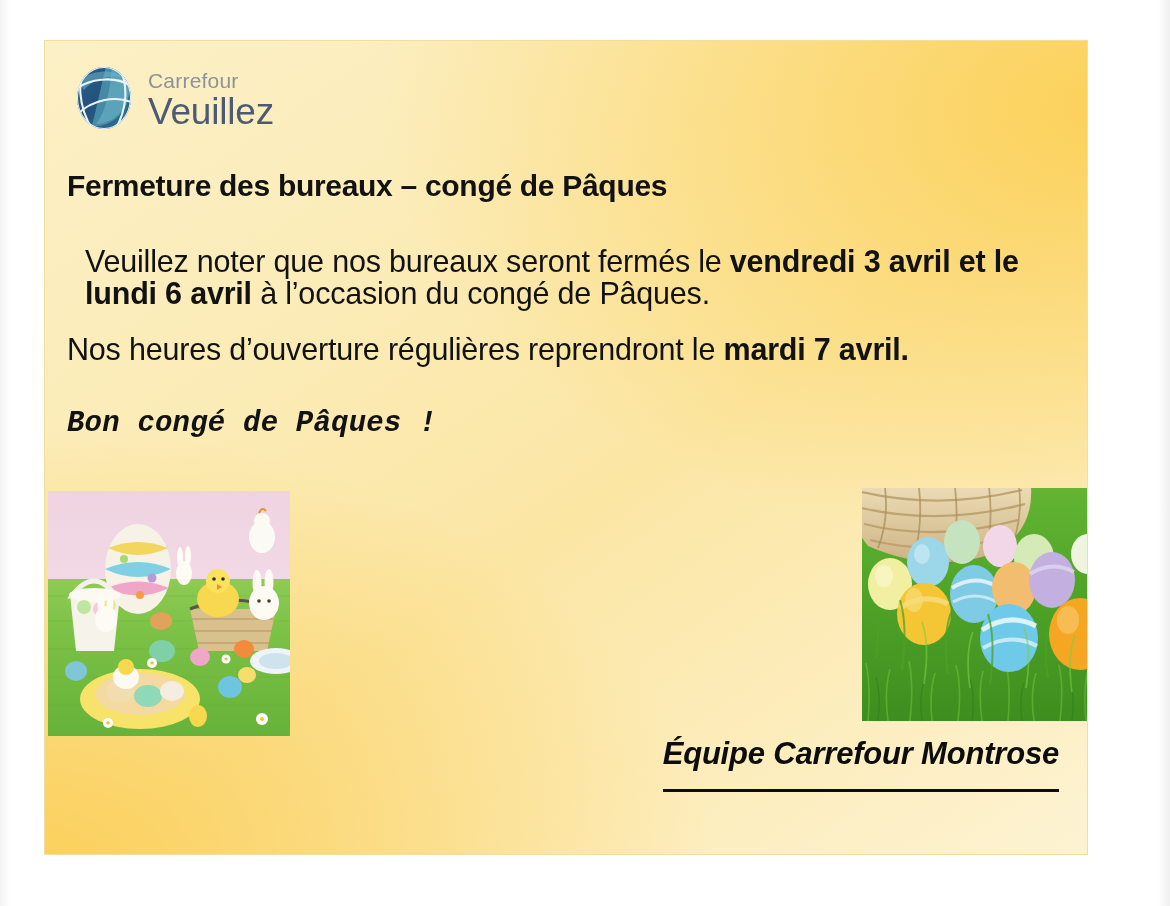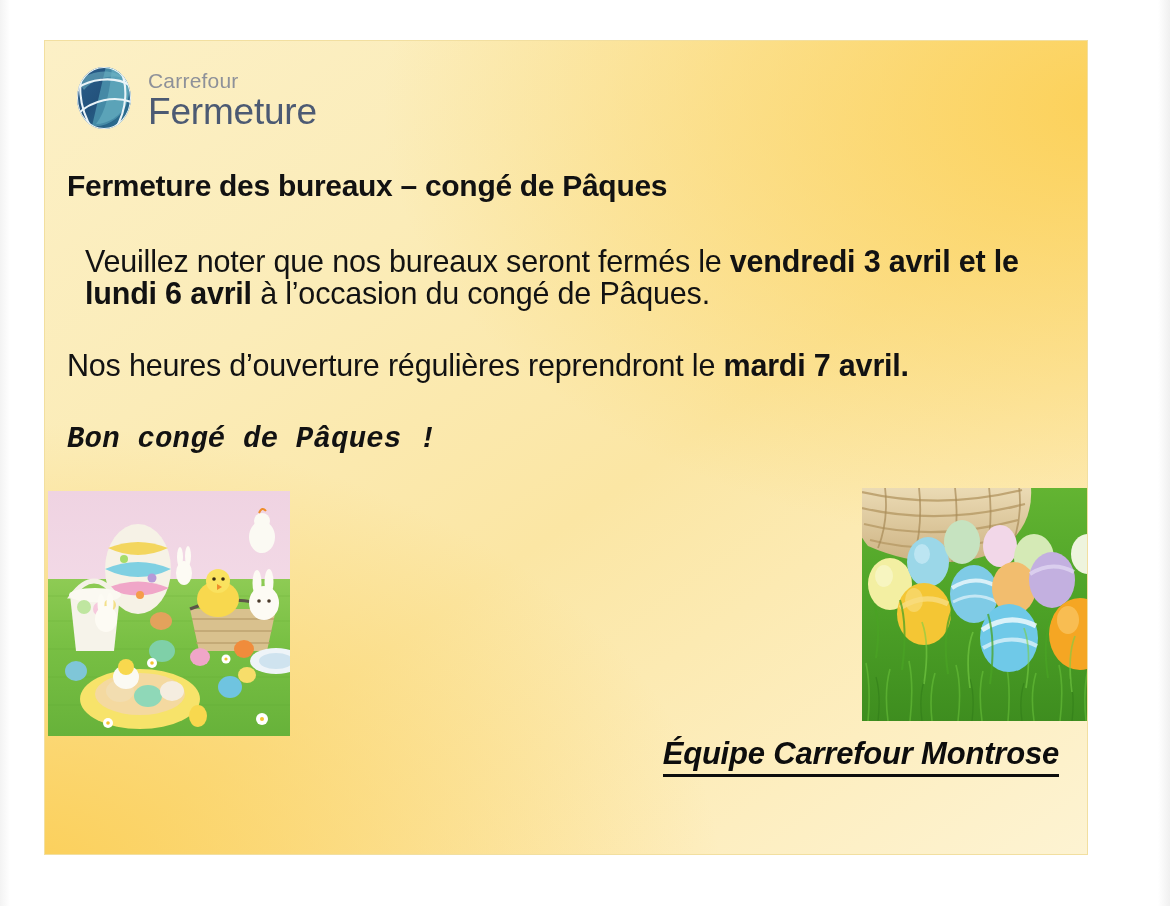--- a/index.html
+++ b/index.html
@@ -94,41 +94,41 @@
   }
   .para {
     font-size: 30.5px;
     font-weight: 400;
     line-height: 32px;
     margin: 0;
     letter-spacing: -0.2px;
   }
   .para b { font-weight: 700; }
   .para-1 { padding: 0 18px; }
-  .para-2 { margin-top: 40px; }
+  .para-2 { margin-top: 24px; }
   .cheer {
     margin-top: 42px;
     font-size: 29px;
     font-weight: 700;
     font-style: italic;
     letter-spacing: 0.2px;
     font-family: Liberation Mono, monospace;
   }
 
   
   .signature {
     position: absolute;
     right: 28px;
     top: 695px;
     font-size: 31px;
     font-weight: 700;
     font-style: italic;
     color: #0d0d0d;
     border-bottom: 3px solid #0d0d0d;
-    padding-bottom: 2px;
+    padding-bottom: 17px;
     letter-spacing: -0.2px;
     white-space: nowrap;
   }
 
   
   .photo {
     position: absolute;
     overflow: hidden;
   }
   .photo-left {
@@ -175,21 +175,21 @@
           <ellipse cx="32" cy="34" rx="27" ry="31"></ellipse>
           <path d="M-2 30 C14 14 44 10 62 24"></path>
           <path d="M4 52 C18 36 44 30 64 40"></path>
           <path d="M16 -4 C4 16 6 44 22 68"></path>
           <path d="M44 -2 C58 18 56 48 40 70"></path>
         </g>
       </g>
     </svg>
     <div class="logo-words">
       <span class="logo-top">Carrefour</span>
-      <span class="logo-bottom">Fermeture</span>
+      <span class="logo-bottom">Veuillez</span>
     </div>
   </div>
 
   <div class="content">
 
     <h1 class="headline">Fermeture des bureaux – congé de Pâques</h1>
 
     <p class="para para-1"><span>Veuillez noter que nos bureaux seront fermés le </span><b>vendredi 3 avril et le lundi 6 avril</b><span> à l’occasion du congé de Pâques.</span></p>
 
     <p class="para para-2"><span>Nos heures d’ouverture régulières reprendront le </span><b>mardi 7 avril.</b></p>

